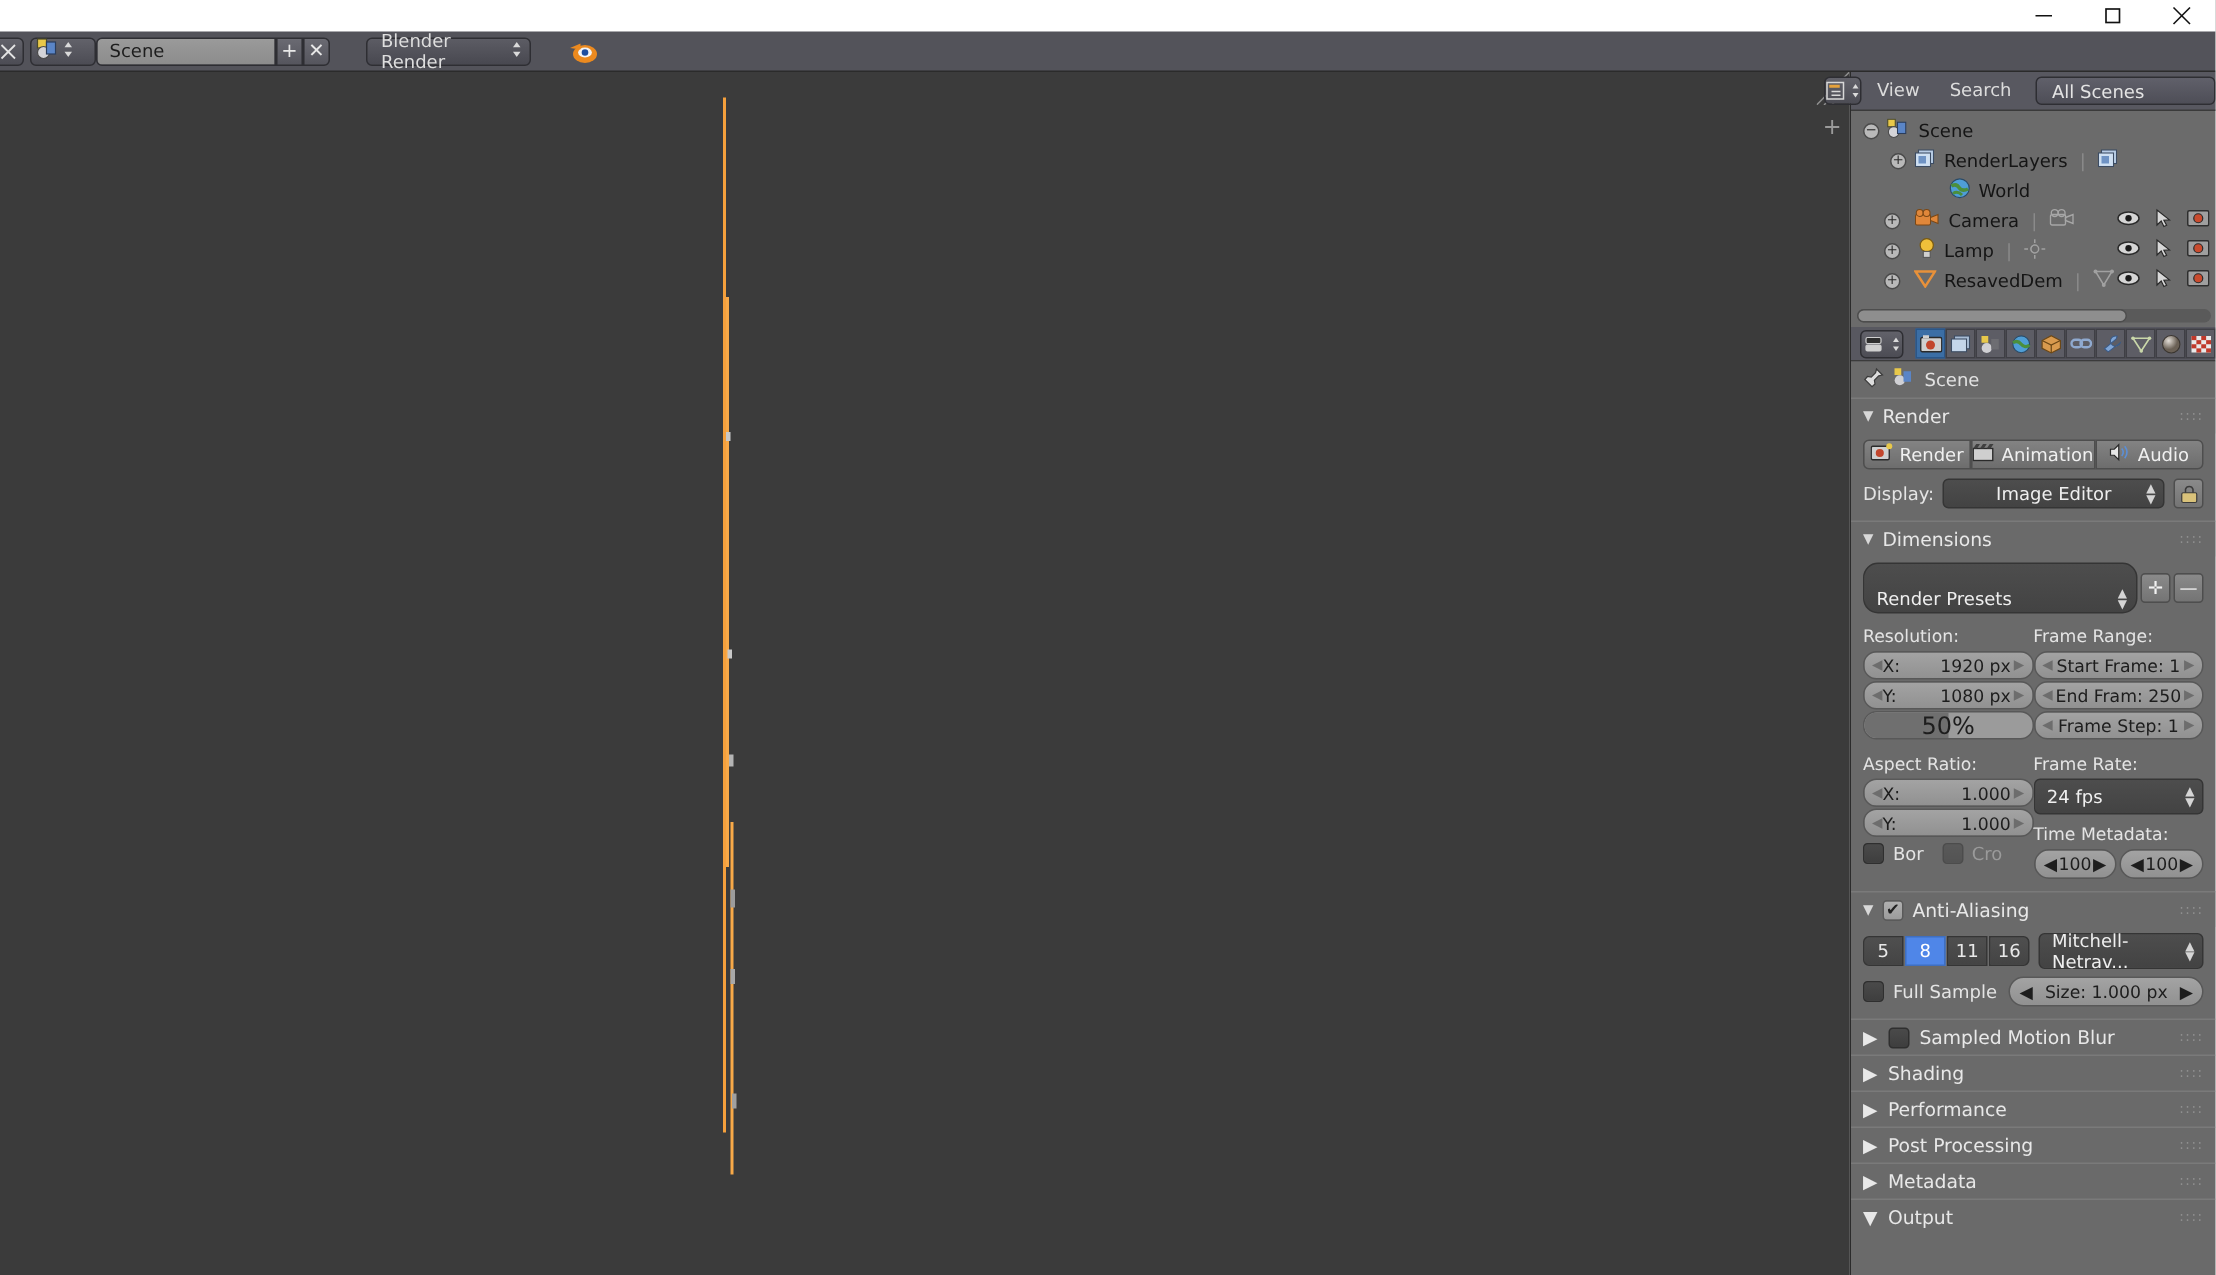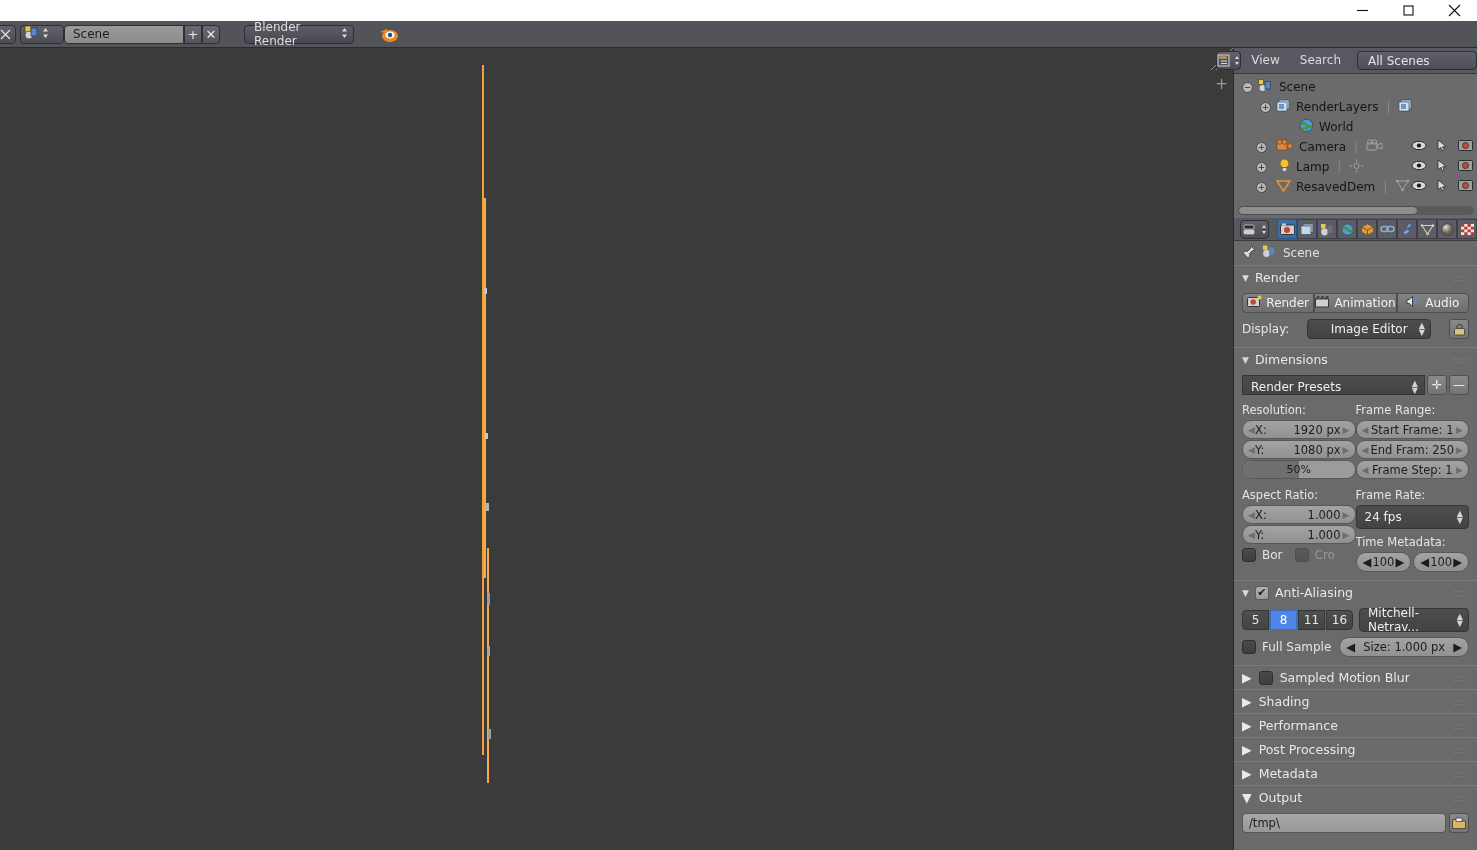--- a/index.html
+++ b/index.html
@@ -160,39 +160,39 @@
   .bbtn{
     flex:1; height:20px;
     background:linear-gradient(#838383,#6d6d6d);
     border:1px solid #4e4e4e;
     display:flex;align-items:center;justify-content:center; gap:4px;
     color:#f0f0f0; font-size:12px;
   }
   .bbtn:first-child{border-radius:4px 0 0 4px;}
   .bbtn:last-child{border-radius:0 4px 4px 0;}
 
-  .fieldrow{ display:flex; align-items:center; gap:18px; margin-top:6px; }
+  .fieldrow{ display:flex; align-items:center; gap:6px; margin-top:6px; }
   .flabel{ color:#e4e4e4; font-size:12px; }
   .dropdown{
     flex:1; height:20px; background:linear-gradient(#4d4d4d,#434343);
     border:1px solid #353535; border-radius:4px;
     display:flex;align-items:center;justify-content:center;
     color:#efefef; font-size:12px; position:relative;
   }
   .dropdown .arrows{ position:absolute; right:5px; font-size:8px; line-height:7px; color:#d5d5d5; text-align:center;}
   .sqbtn{
     width:20px;height:20px; background:linear-gradient(#8a8a8a,#747474);
     border:1px solid #4e4e4e; border-radius:3px;
     display:flex;align-items:center;justify-content:center; color:#f2f2f2; font-size:12px;
   }
   .presetrow{ display:flex; gap:2px; align-items:center; }
   .preset{
     flex:1;height:20px;background:linear-gradient(#4d4d4d,#434343);
-    border:1px solid #353535;border-radius:0;
-    display:flex;align-items:flex-end;padding:0 8px;color:#efefef;font-size:12px;position:relative;
+    border:1px solid #353535;border-radius:10px;
+    display:flex;align-items:flex-start;padding:16px 8px;color:#efefef;font-size:12px;position:relative;
   }
   .preset .arrows{ position:absolute; right:6px; font-size:8px;line-height:7px;color:#d5d5d5;text-align:center;}
 
   .cols{ display:flex; margin-top:8px; }
   .col{ flex:1; }
   .sublabel{ color:#e4e4e4; font-size:11.5px; margin-bottom:3px; }
   .numfield{
     height:19px; margin-bottom:1px;
     background:linear-gradient(#a3a3a3,#919191);
     border:1px solid #585858; border-radius:9px;
@@ -201,21 +201,21 @@
   }
   .numfield .nm{ position:absolute; left:12px; }
   .numfield .nv{ position:absolute; right:14px; }
   .numfield .ar{ color:#6d6d6d; font-size:9px; }
   .numfield.center{ justify-content:center; }
   .pctbar{
     height:19px; margin-bottom:1px; border-radius:9px; overflow:hidden;
     border:1px solid #585858; position:relative; background:#9b9b9b;
   }
   .pctbar .fill{ position:absolute;left:0;top:0;bottom:0;width:50%;background:#6f6f6f; }
-  .pctbar .txt{ position:absolute;inset:0;display:flex;align-items:center;justify-content:center;color:#1d1d1d;font-size:11px;}
+  .pctbar .txt{ position:absolute;inset:0;display:flex;align-items:center;justify-content:center;color:#1d1d1d;font-size:16px;}
   .fpsbox{
     height:20px;background:linear-gradient(#4d4d4d,#434343);
     border:1px solid #353535;border-radius:4px;
     display:flex;align-items:center;padding:11px 8px;color:#efefef;font-size:12px;position:relative;
   }
   .fpsbox .arrows{position:absolute;right:5px;font-size:8px;line-height:7px;color:#d5d5d5;text-align:center;}
   .chkrow{ display:flex;align-items:center;gap:6px;margin-top:4px; }
   .chk{
     width:14px;height:14px;border-radius:3px;
     background:linear-gradient(#4a4a4a,#3e3e3e);border:1px solid #2f2f2f;
@@ -857,23 +857,14 @@
       <span class="tri">▶</span>
       <span>Metadata</span>
       <span class="grip">::::</span>
     </div>
 
     <div class="collapsed">
       <span class="tri">▼</span>
       <span>Output</span>
       <span class="grip">::::</span>
     </div>
-    <div class="pathrow">
-      <div class="pathfield">/tmp\</div>
-      <div class="sqbtn">
-        <svg width="14" height="13" viewBox="0 0 14 13">
-          <path d="M0.5 2.5 L5 2.5 L6.2 4 L13.5 4 L13.5 11.5 L0.5 11.5 Z" fill="#d9b85e" stroke="#3a3a3a" stroke-width="0.8"></path>
-          <rect x="4" y="1" width="6" height="3.5" fill="#f0f0f0" stroke="#3a3a3a" stroke-width="0.7"></rect>
-        </svg>
-      </div>
-    </div>
   </div>
 </div>
 
 </body></html>

